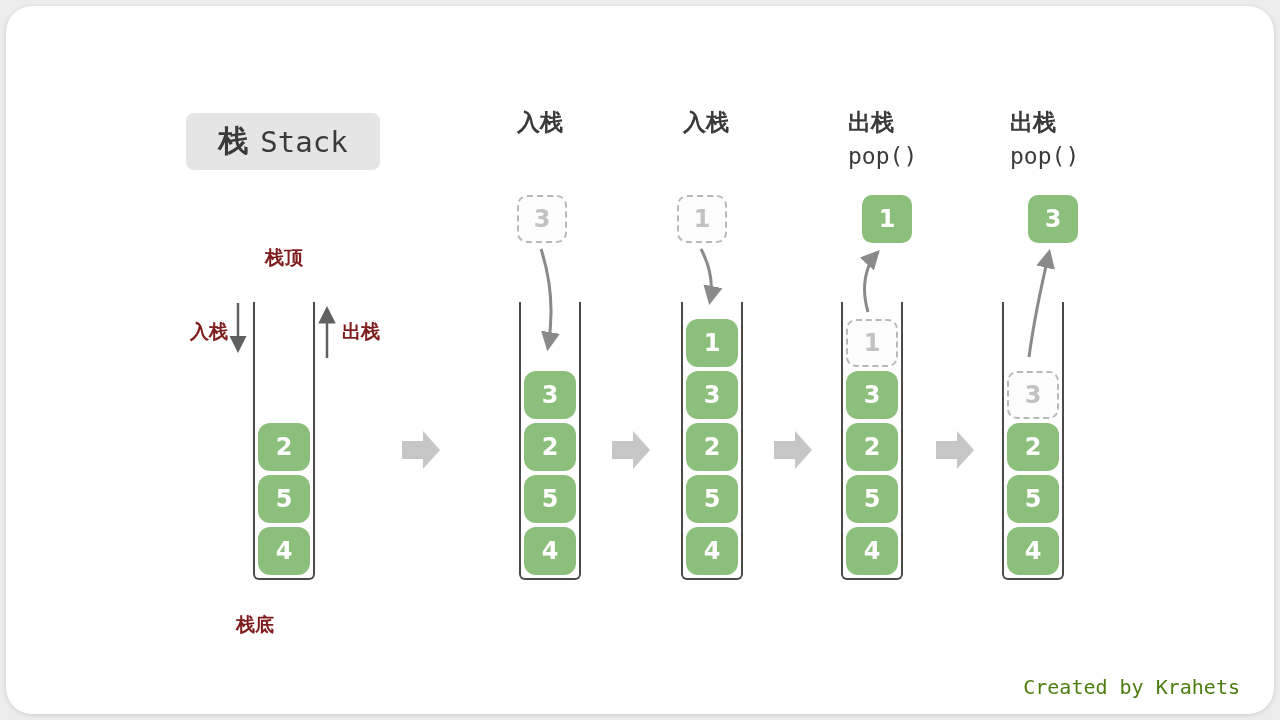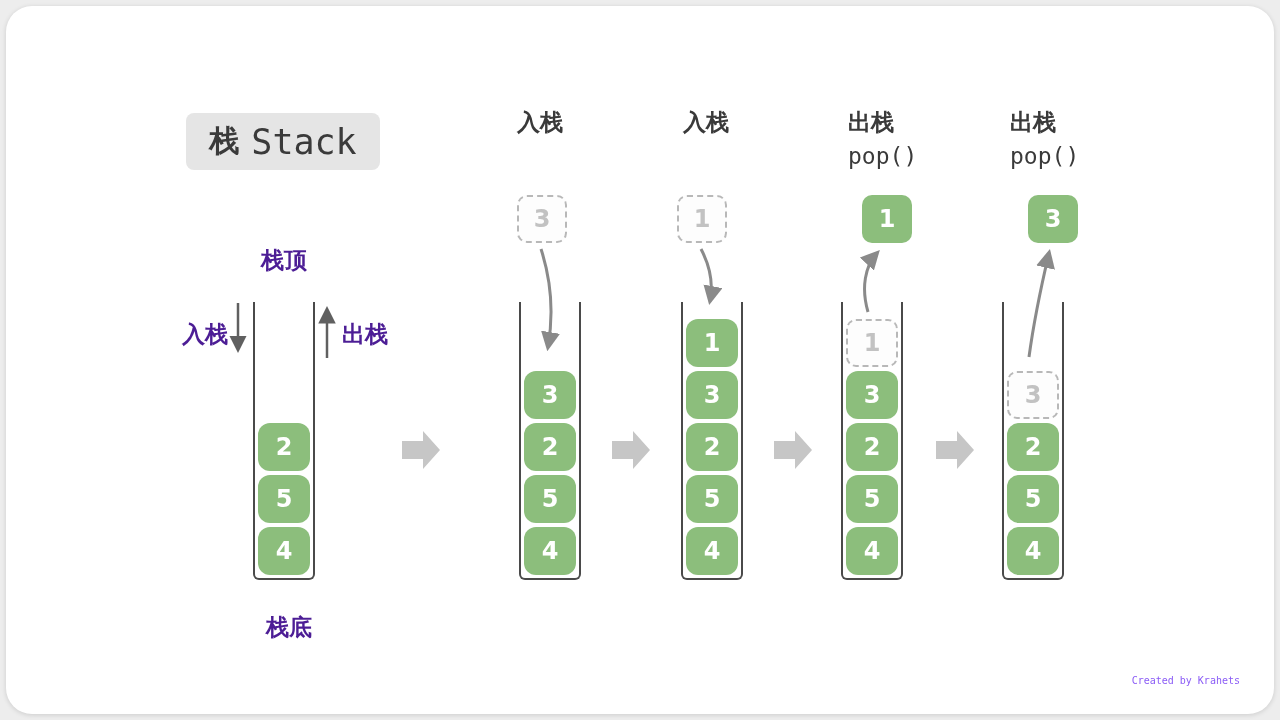--- a/index.html
+++ b/index.html
@@ -14,25 +14,25 @@
   }
   .layer{position:absolute;inset:0;}
   .abs{position:absolute;}
 
   .title-box{
     left:186px;top:113px;width:194px;height:57px;background:#e5e5e5;
     border-radius:8px;display:flex;align-items:center;justify-content:center;gap:12px;
     color:#3a3a3a;
   }
   .title-zh{font-size:30px;font-weight:bold;}
-  .title-en{font-family:"DejaVu Sans Mono","Liberation Mono",monospace;font-size:35px;font-weight:500;}
+  .title-en{font-family:"DejaVu Sans Mono","Liberation Mono",monospace;font-size:29px;font-weight:500;}
 
-  .zh-label{font-size:23px;font-weight:bold;color:#4c1d95;white-space:nowrap;}
+  .zh-label{font-size:19px;font-weight:bold;color:#7f1d1d;white-space:nowrap;}
   .lbl-top{left:253px;top:245px;width:62px;text-align:center;}
-  .lbl-bottom{left:250px;top:612px;width:62px;text-align:right;}
+  .lbl-bottom{left:236px;top:612px;width:62px;text-align:left;}
   .lbl-push{left:162px;top:319px;width:66px;text-align:right;}
   .lbl-pop{left:342px;top:319px;width:66px;text-align:left;}
 
   .op-header{top:106px;width:170px;color:#3a3a3a;}
   .op-zh{font-size:23px;font-weight:bold;line-height:32px;}
   .op-code{
     font-family:"DejaVu Sans Mono","Liberation Mono",monospace;
     font-size:23px;line-height:36px;font-weight:500;white-space:pre;
   }
   .op-code .hl{color:#6fae58;font-weight:bold;}
@@ -52,21 +52,21 @@
   }
   .floatbox{
     top:195px;width:50px;height:48px;border-radius:10px;box-sizing:border-box;
     display:flex;align-items:center;justify-content:center;font-size:24px;font-weight:bold;
   }
   .floatbox.solid{background:#8cbe7c;color:#ffffff;}
   .floatbox.dashed{background:#fdfdfd;border:2px dashed #b8b8b8;color:#c2c2c2;}
 
   .footer{
     right:40px;top:675px;font-family:"DejaVu Sans Mono","Liberation Mono",monospace;
-    font-size:10px;color:#8b5cf6;
+    font-size:20px;color:#4d7c0f;
   }
 </style>
 </head>
 <body>
 
 <div class="card"></div>
 
 <div class="layer">
 
   <div class="abs title-box">

